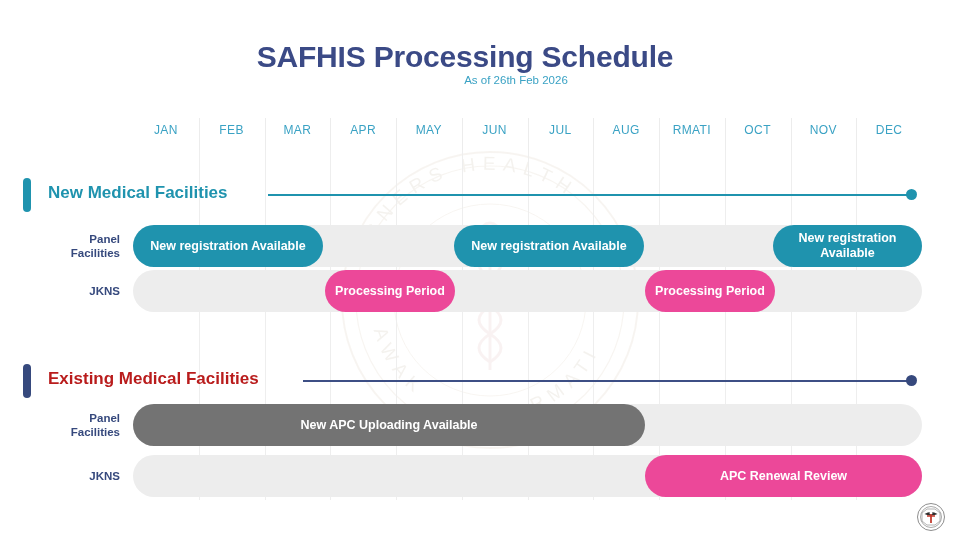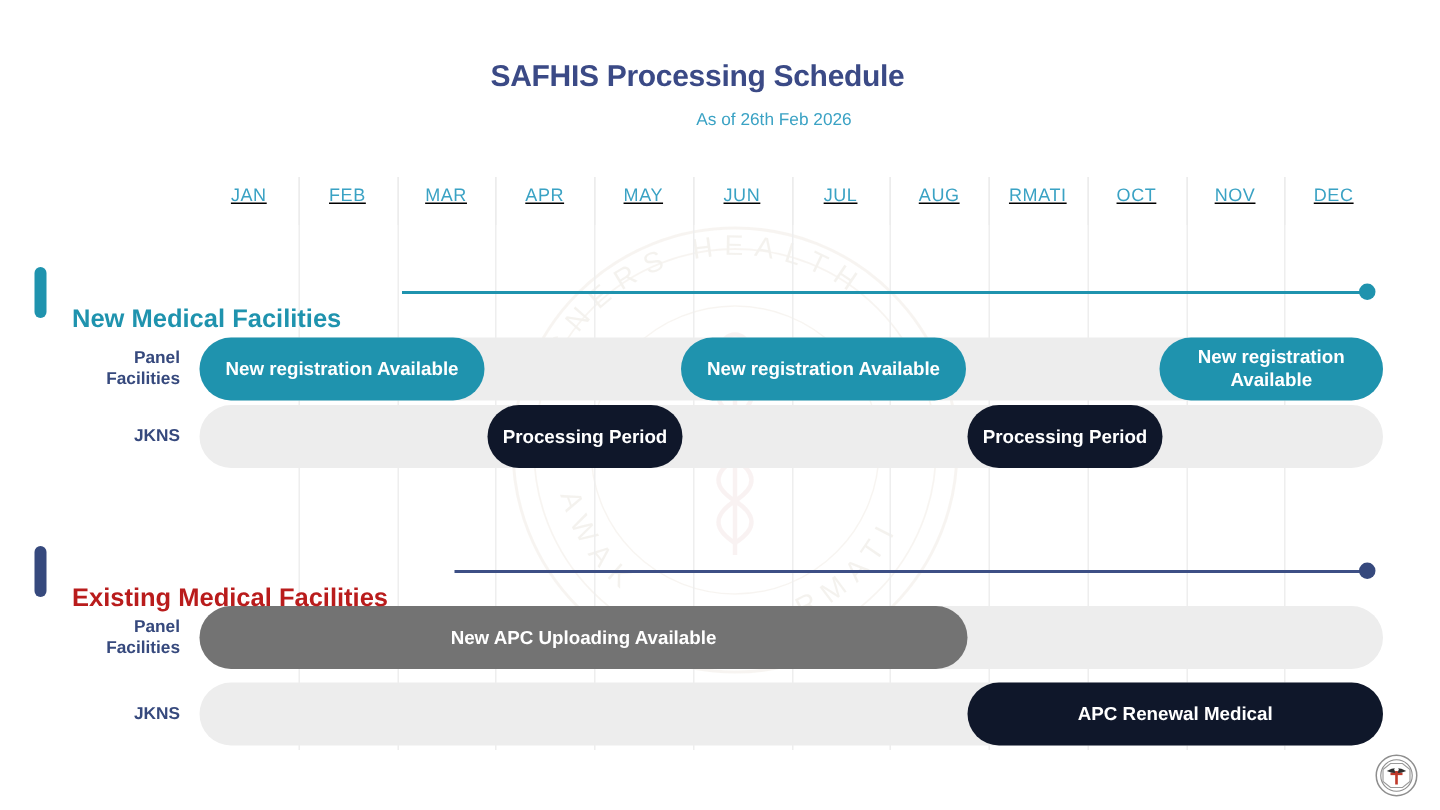--- a/index.html
+++ b/index.html
@@ -23,21 +23,21 @@
     width: 320px; height: 320px;
     opacity: .10;
     pointer-events: none;
     z-index: 0;
   }
 
   
   .title {
     position: absolute; left: 0; top: 40px; width: 918px;
     text-align: center;
-    font-size: 20px; font-weight: bold;
+    font-size: 30px; font-weight: bold;
     color: #3b4a86;
     letter-spacing: -0.2px;
     z-index: 5;
     padding-left: 12px;
   }
   .subtitle {
     position: absolute; left: 0; top: 74px; width: 960px;
     text-align: center;
     font-size: 11.5px; font-weight: normal;
     color: #3aa2c4;
@@ -45,21 +45,20 @@
     margin-left: 36px;
   }
 
   
   .months {
     position: absolute;
     left: 133px; top: 118px;
     width: 789px; height: 30px;
     display: flex;
     z-index: 4;
-    text-decoration: underline;
   }
   .month {
     flex: 1 1 0;
     text-align: center;
     font-size: 12px;
     color: #3aa2c4;
     letter-spacing: .4px;
     line-height: 24px;
     position: relative;
   }
@@ -85,21 +84,21 @@
   }
 
   
   .section-head { position: absolute; height: 36px; z-index: 6; }
   .sec-accent {
     position: absolute; left: 23px; top: 2px;
     width: 8px; height: 34px; border-radius: 5px;
   }
   .sec-label {
     position: absolute; left: 48px; top: 7px;
-    font-size: 17px; font-weight: bold; white-space: nowrap; margin-top: 20px;
+    font-size: 17px; font-weight: bold; white-space: nowrap;
   }
   .sec-line {
     position: absolute; height: 2px; top: 18px;
   }
   .sec-dot {
     position: absolute; width: 11px; height: 11px;
     border-radius: 50%; top: 13px;
   }
 
   
@@ -139,21 +138,21 @@
     border-radius: 21px;
     display: flex; align-items: center; justify-content: center;
     text-align: center;
     color: #ffffff;
     font-size: 12.5px; font-weight: bold;
     line-height: 15px;
     padding: 0 10px;
     z-index: 4;
   }
   .bar.teal { background: #1f93ae; }
-  .bar.blue { background: #0f172a; }
+  .bar.blue { background: #ec4899; }
   .bar.navy { background: #737373; }
 
   
   #row-1a { top: 225px; }
   #row-1b { top: 270px; }
   #row-2a { top: 404px; }
   #row-2b { top: 455px; }
 
   
   .logo {
@@ -268,21 +267,21 @@
     </div>
     <div class="track"></div>
     <div class="bar navy" style="left:133px; width:512px;">New APC Uploading Available</div>
   </div>
 
   <div class="row" id="row-2b">
     <div class="row-label">
       <span>JKNS</span>
     </div>
     <div class="track"></div>
-    <div class="bar blue" style="left:645px; width:277px;">APC Renewal Medical</div>
+    <div class="bar blue" style="left:645px; width:277px;">APC Renewal Review</div>
   </div>
 
   <svg class="logo" viewBox="0 0 60 60">
     <circle cx="30" cy="30" r="27" fill="none" stroke="#8e8e8e" stroke-width="2"></circle>
     <circle cx="30" cy="30" r="21" fill="none" stroke="#8e8e8e" stroke-width="1.5"></circle>
     <path d="M12 22 L22 14 L38 14 L48 22 L48 38 L38 46 L22 46 L12 38 Z" fill="none" stroke="#9a9a9a" stroke-width="1.5"></path>
     <path d="M17 24 Q30 16 43 24 Q30 30 17 24 Z" fill="#2f2f2f"></path>
     <circle cx="30" cy="22" r="3" fill="#ffffff"></circle>
     <path d="M30 24 L30 42" stroke="#c0392b" stroke-width="3.5" fill="none"></path>
     <path d="M22 28 L38 28" stroke="#c0392b" stroke-width="3" fill="none"></path>

